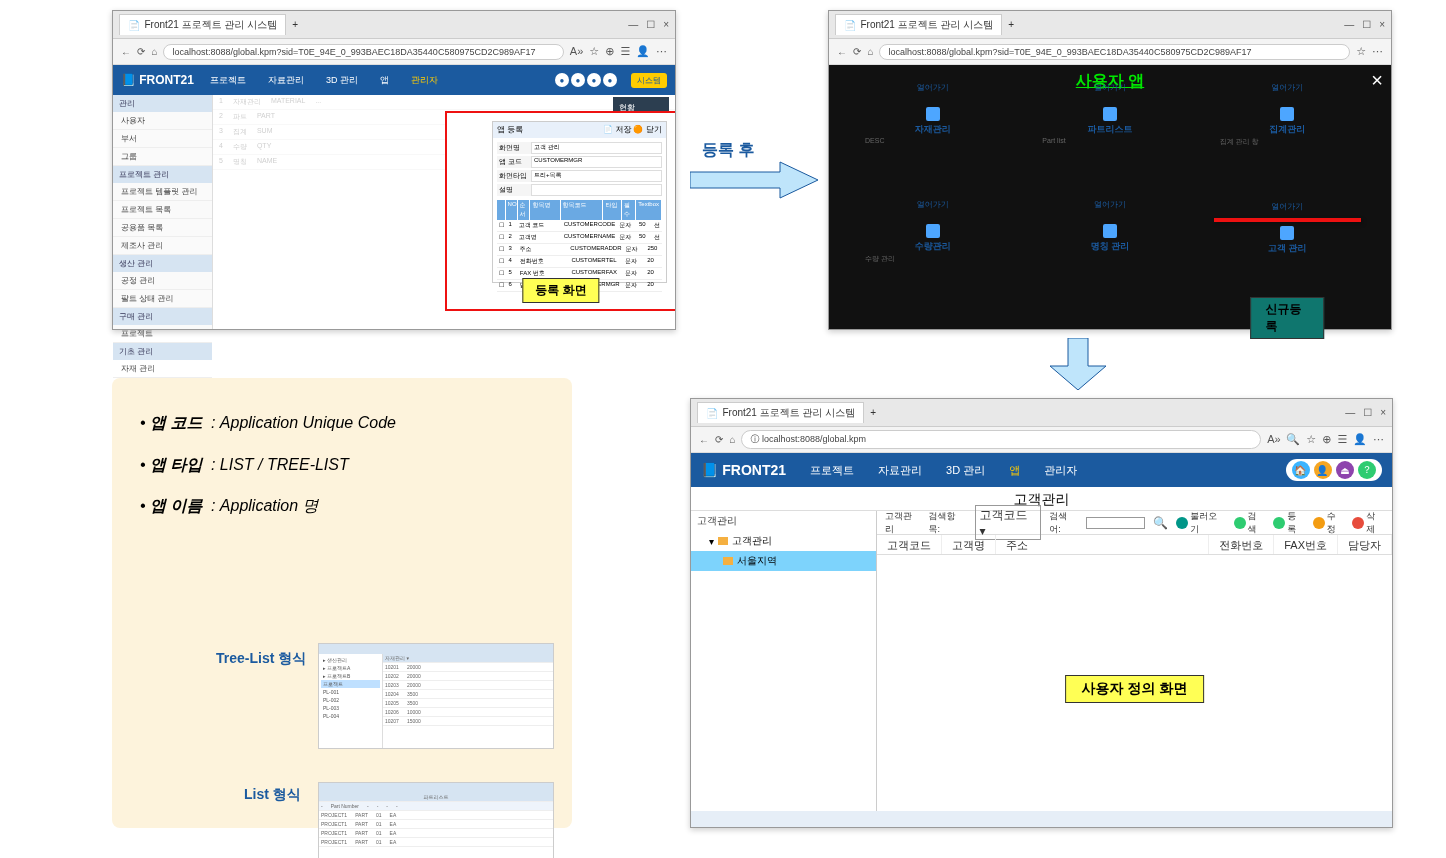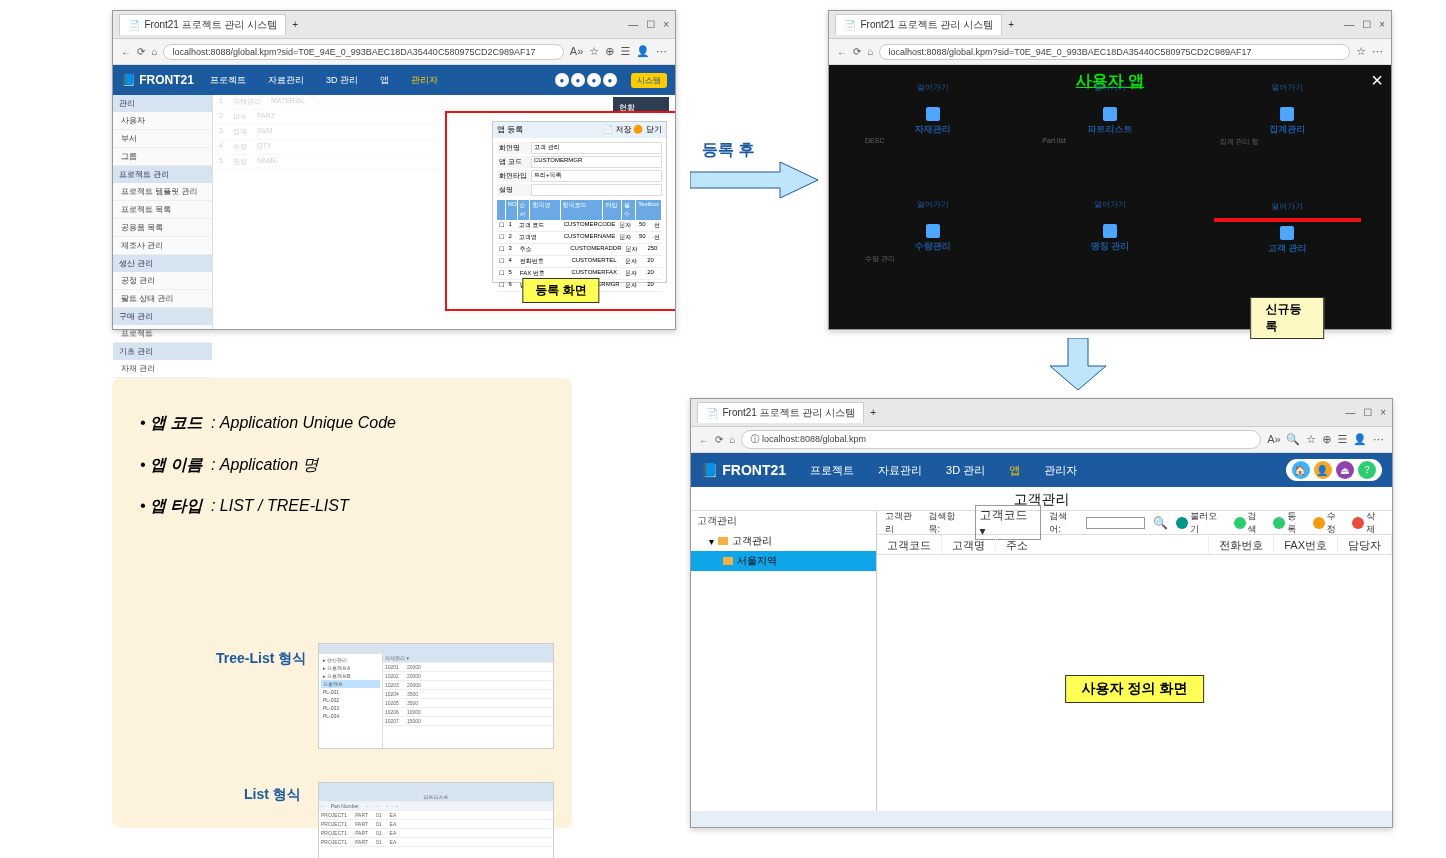--- a/index.html
+++ b/index.html
@@ -146,21 +146,21 @@
 .app-card.highlight { border: 2px solid #e11; }
 .app-card-icon {
   position: absolute; top: 6px; left: 50%; transform: translateX(-50%);
   width: 14px; height: 14px; background: #4da6ff; border-radius: 2px;
 }
 .app-card-title { position: absolute; top: 22px; width: 100%; text-align: center; font-size: 9px; color: #1b5a9f; font-weight: bold; }
 .app-card-sub { position: absolute; top: 36px; left: 6px; font-size: 7px; color: #666; }
 .app-card-link { position: absolute; bottom: 8px; width: 100%; text-align: center; font-size: 8px; color: #1b5a9f; }
 .new-reg-badge {
   position: absolute; left: 50%; transform: translateX(-50%); bottom: -20px;
-  background: #fef9c3; border: 1px solid #333; padding: 3px 14px;
+  background: #0f766e; border: 1px solid #333; padding: 3px 14px;
   font-size: 12px; font-weight: bold;
 }
 .app-card-wrap { position: relative; }
 
 
 .arrow-h {
   position: absolute; left: 690px; top: 160px; width: 130px; height: 40px;
 }
 .arrow-h svg { width: 100%; height: 100%; }
 .arrow-h-label {
@@ -211,21 +211,21 @@
 .pill.c2 { background: #f5a623; }
 .pill.c3 { background: #8e44ad; }
 .pill.c4 { background: #2ecc71; }
 .crumb-bar { height: 24px; background: #fff; text-align: center; line-height: 24px; font-size: 14px; border-bottom: 1px solid #ddd; }
 .left-panel3 {
   position: absolute; top: 112px; left: 0; width: 186px; bottom: 16px;
   border-right: 1px solid #ccc; font-size: 10px;
 }
 .tree-head { padding: 3px 6px; font-size: 10px; color: #333; }
 .tree-item { padding: 3px 6px 3px 18px; display: flex; align-items: center; gap: 4px; }
-.tree-item.sel { background: #0ea5e9; }
+.tree-item.sel { background: #7dd3fc; }
 .folder-ic { width: 10px; height: 8px; background: #f5b041; display: inline-block; }
 .right-panel3 {
   position: absolute; top: 112px; left: 186px; right: 0; bottom: 16px;
   background: #fff;
 }
 .toolbar3 {
   height: 24px; display: flex; align-items: center; gap: 8px;
   padding: 0 8px; font-size: 9px; color: #333; border-bottom: 1px solid #ddd;
 }
 .toolbar3 .sel-box { border: 1px solid #999; padding: 1px 4px; font-size: 12px; }
@@ -532,22 +532,22 @@
 
 <div class="arrow-v">
   <svg viewBox="0 0 60 52">
     <polygon points="20,0 40,0 40,28 58,28 30,52 2,28 20,28" fill="#bfe5fb" stroke="#1b5a9f" stroke-width="1"></polygon>
   </svg>
 </div>
 
 <div id="infobox">
   <ul class="info-list">
     <li>• <b>앱 코드</b> : <span>Application Unique Code</span></li>
+    <li>• <b>앱 타입</b> : <span>LIST / TREE-LIST</span></li>
     <li>• <b>앱 이름</b> : <span>Application 명</span></li>
-    <li>• <b>앱 타입</b> : <span>LIST / TREE-LIST</span></li>
   </ul>
   <div class="mini-label mini1-label">Tree-List 형식</div>
   <div id="mini1" class="mini-shot">
     <div class="mini-head"></div>
     <div class="mini-tree-col">
       <div>▸ 생산관리</div>
       <div>▸ 프로젝트A</div>
       <div>▸ 프로젝트B</div>
       <div class="sel">프로젝트</div>
       <div>PL-001</div>

